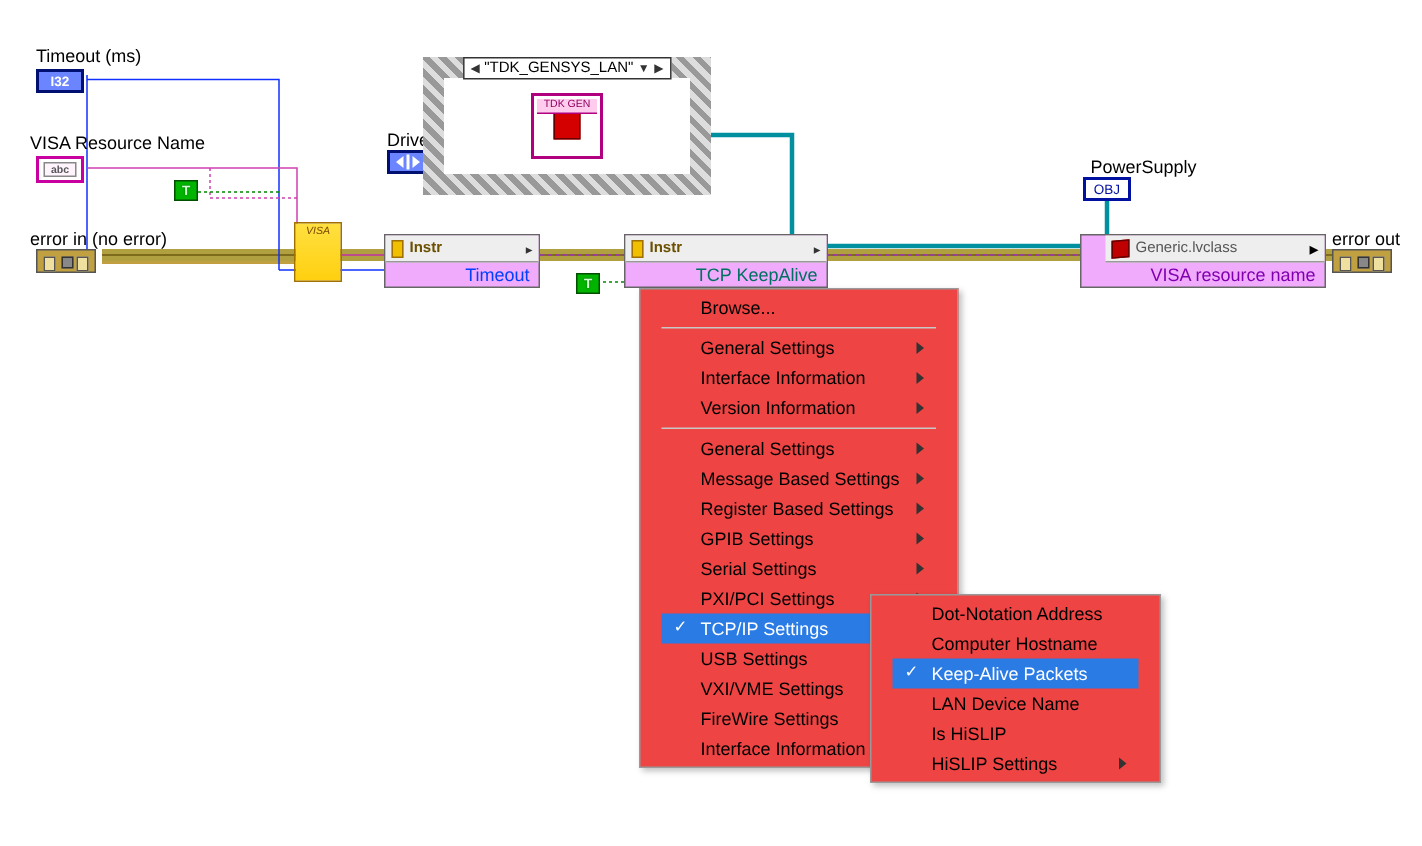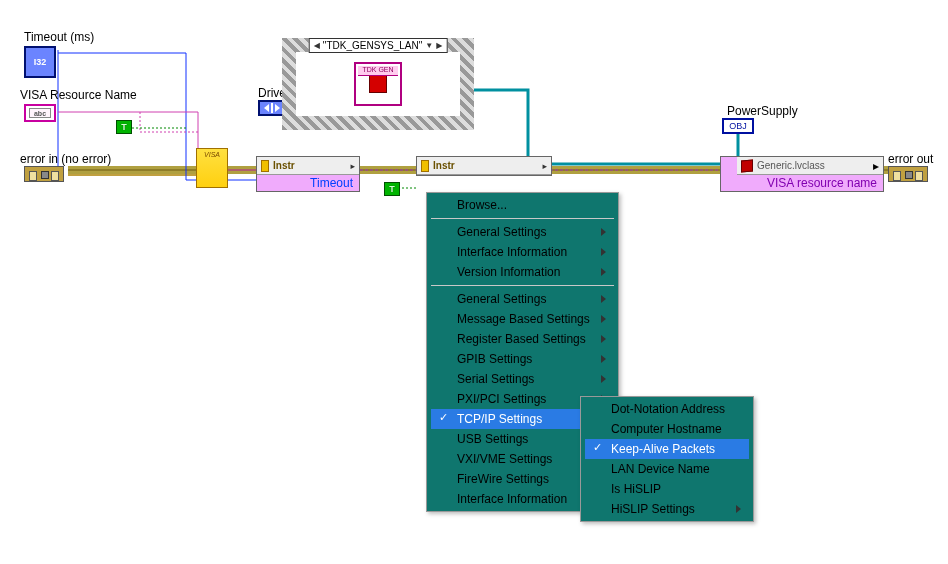--- a/index.html
+++ b/index.html
@@ -14,21 +14,21 @@
   }
   svg.wires { position: absolute; top: 0; left: 0; pointer-events: none; }
   .label {
     position: absolute;
     font-size: 12px;
     color: #000;
   }
   .terminal {
     position: absolute;
     width: 32px;
-    height: 32px;
+    height: 16px;
     border: 1px solid #000;
     display: flex;
     align-items: center;
     justify-content: center;
     font-size: 9px;
     font-weight: bold;
   }
   .i32 { background: #6b84ff; border: 2px solid #001070; color: #fff; }
   .visa-rsrc {
     background: #fff;
@@ -150,24 +150,24 @@
     border:2px solid #001070;
     background:#6b84ff;
     display:flex;align-items:center;justify-content:center;
     color:#fff; font-size:9px;
   }
   .driver-ctl .arr { width:0;height:0;border-top:4px solid transparent;border-bottom:4px solid transparent;border-left:5px solid #fff;}
   .driver-ctl .arrL { border-left:none;border-right:5px solid #fff;}
   
   .menu {
     position:absolute;
-    background:#0f766e;
+    background:#ef4444;
     border:1px solid #999;
     box-shadow:2px 2px 4px rgba(0,0,0,.25);
-    padding:2px 4px;
+    padding:2px 14px;
     font-size:12px;
     min-width:150px;
   }
   .menu .sep { height:1px; background:#c8c8c8; margin:3px 0; }
   .menu .item {
     padding:3px 24px 3px 26px;
     position:relative;
     white-space:nowrap;
     cursor:default;
   }
@@ -248,20 +248,21 @@
     </div>
   <div class="prop-row blue">Timeout</div>
 </div>
 
 <div class="prop-node" style="left:416px; top:156px; width:136px;">
   <div class="prop-header">
       <div class="icon"></div>
       <div class="txt">Instr</div>
       <div class="arrow">▸</div>
     </div>
+  <div class="prop-row teal">TCP KeepAlive</div>
 </div>
 
 <div class="prop-node" style="left:720px; top:156px; width:164px;">
   <div class="class-node-header">
       <div class="class-cube"></div>
       <div style="color:#555;font-size:10px;flex:1">Generic.lvclass</div>
       <div class="arrow">▸</div>
     </div>
   <div class="prop-row purple">VISA resource name</div>
 </div>

